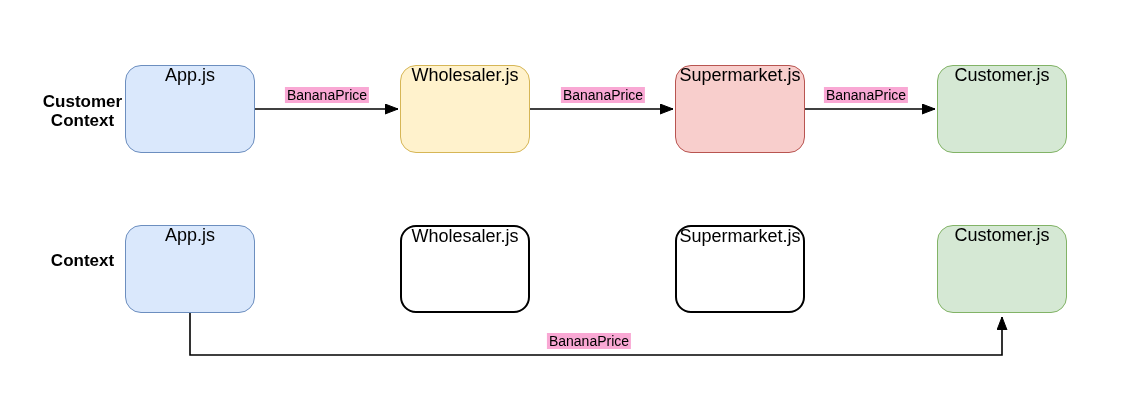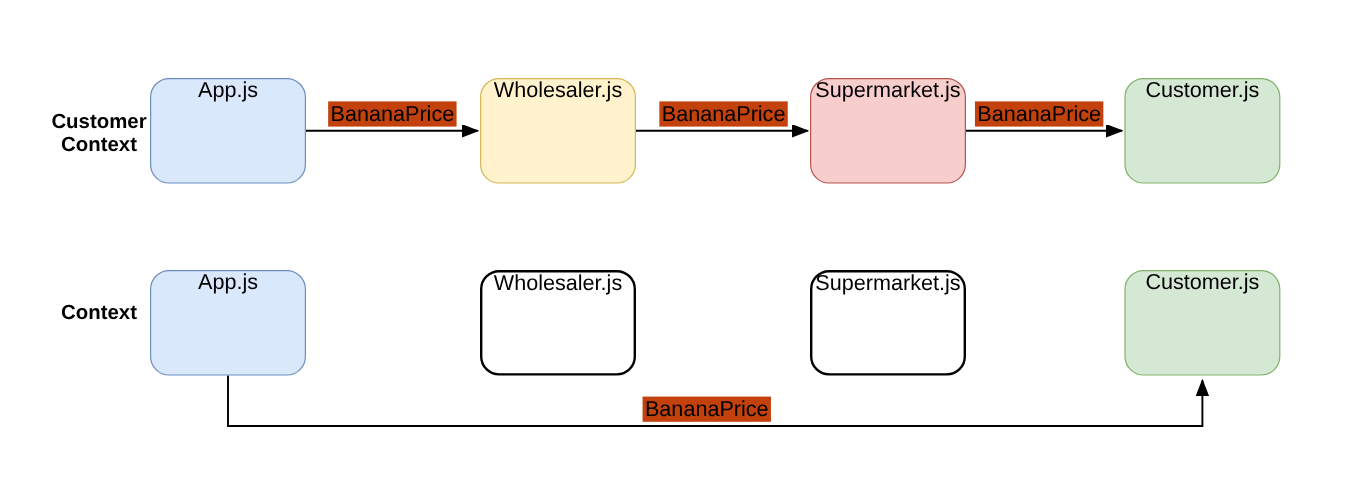--- a/index.html
+++ b/index.html
@@ -51,23 +51,23 @@
     left: 30px;
     width: 105px;
     text-align: center;
     font-size: 17px;
     font-weight: bold;
     line-height: 19px;
   }
   .edge-label {
     position: absolute;
     transform: translate(-50%, -50%);
-    font-size: 18px;
+    font-size: 14px;
     white-space: nowrap;
-    background: #c2410c;
+    background: #f9a8d4;
     padding: 0 2px;
   }
 </style>
 </head>
 <body>
 
 <div class="canvas">
 
   <svg class="arrows" viewBox="0 0 1135 414" xmlns="http://www.w3.org/2000/svg">
     <defs>

